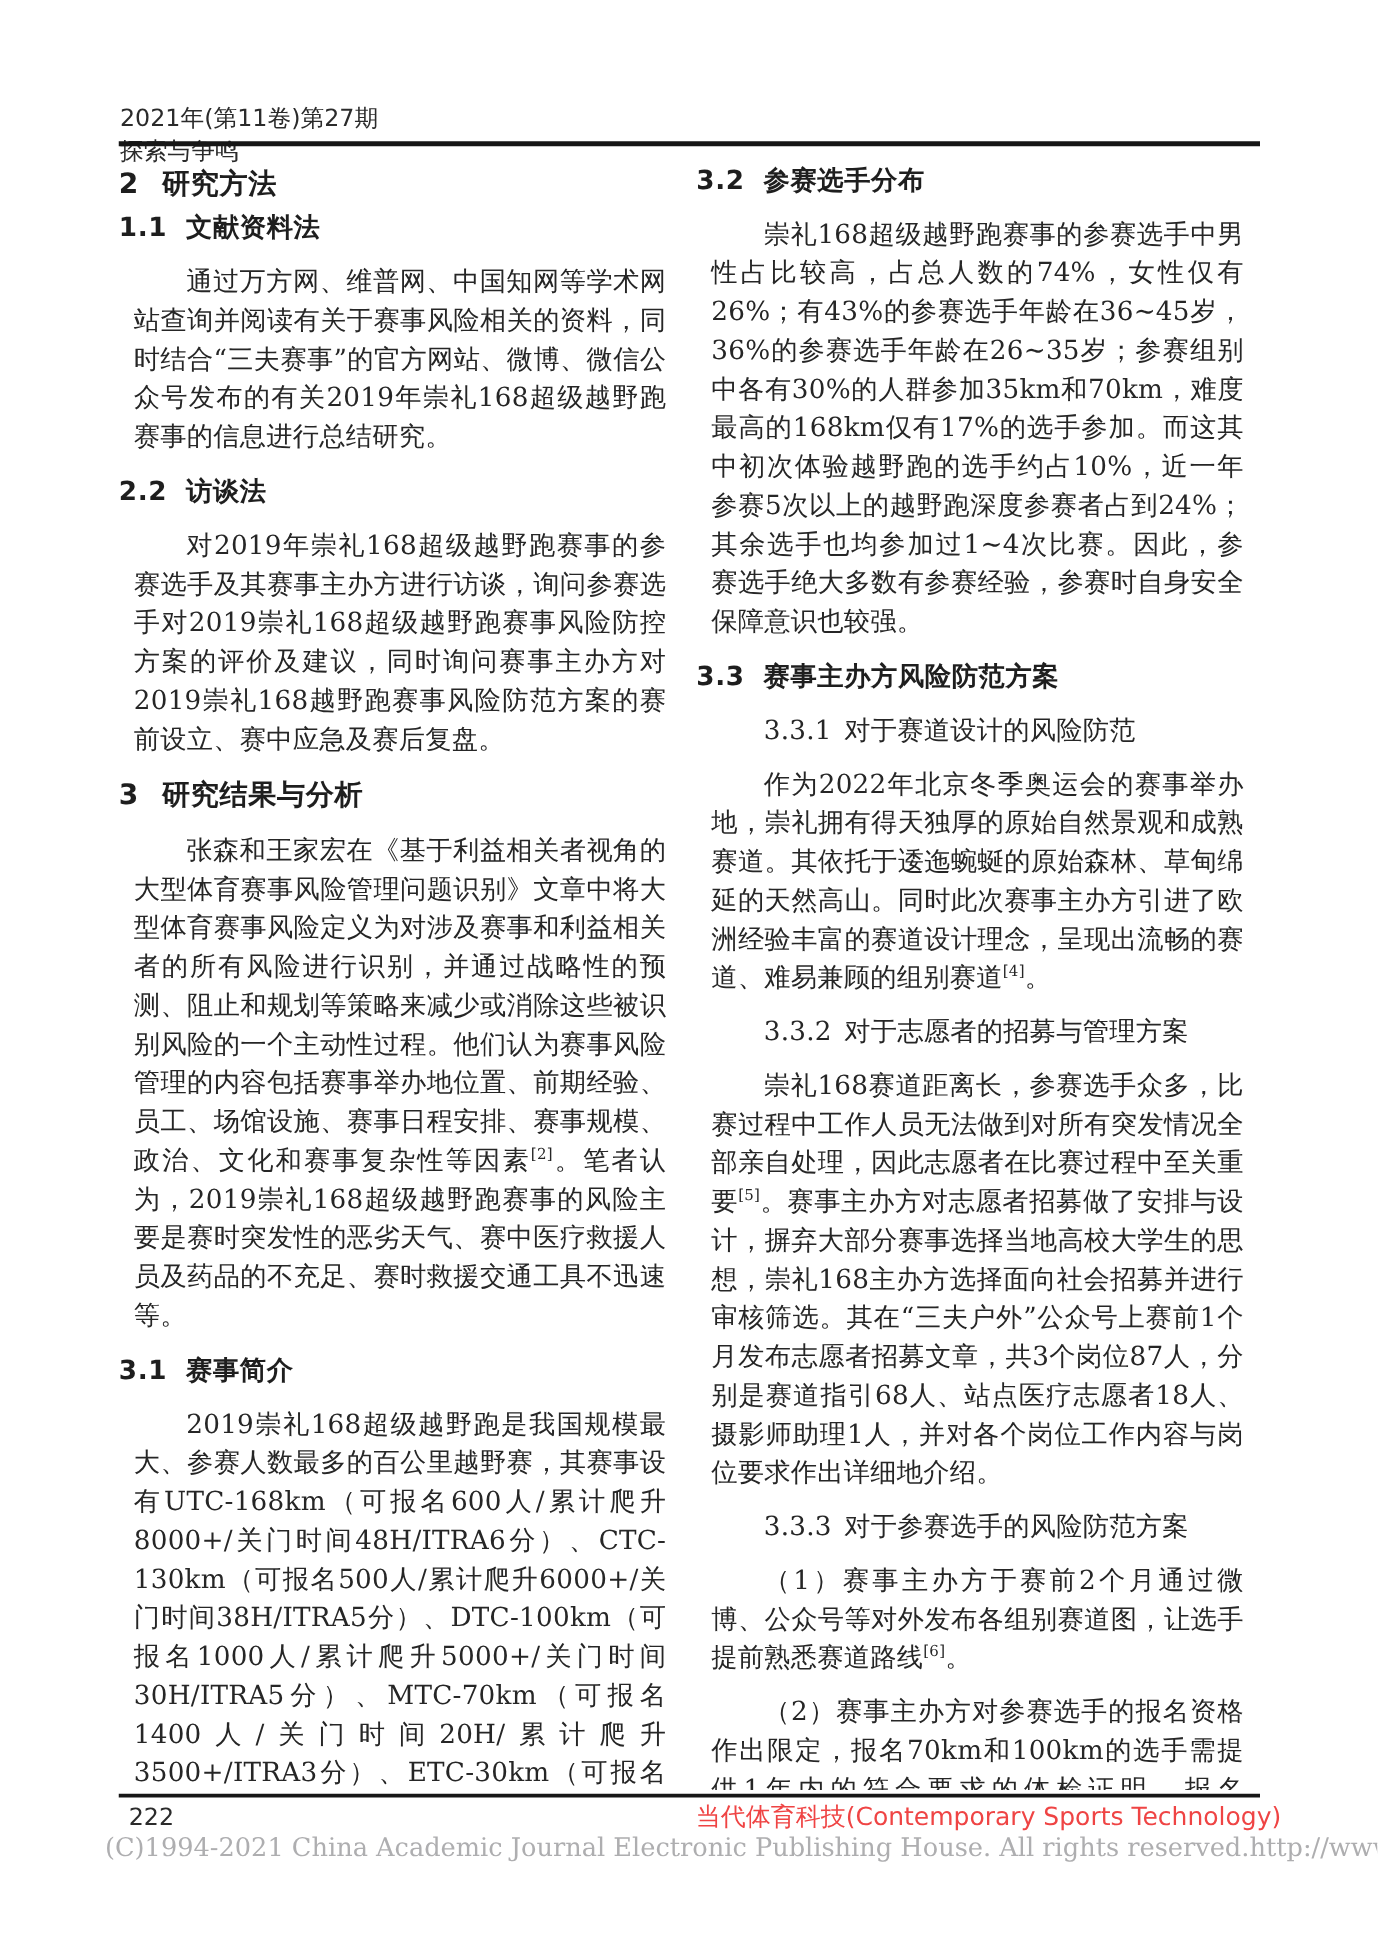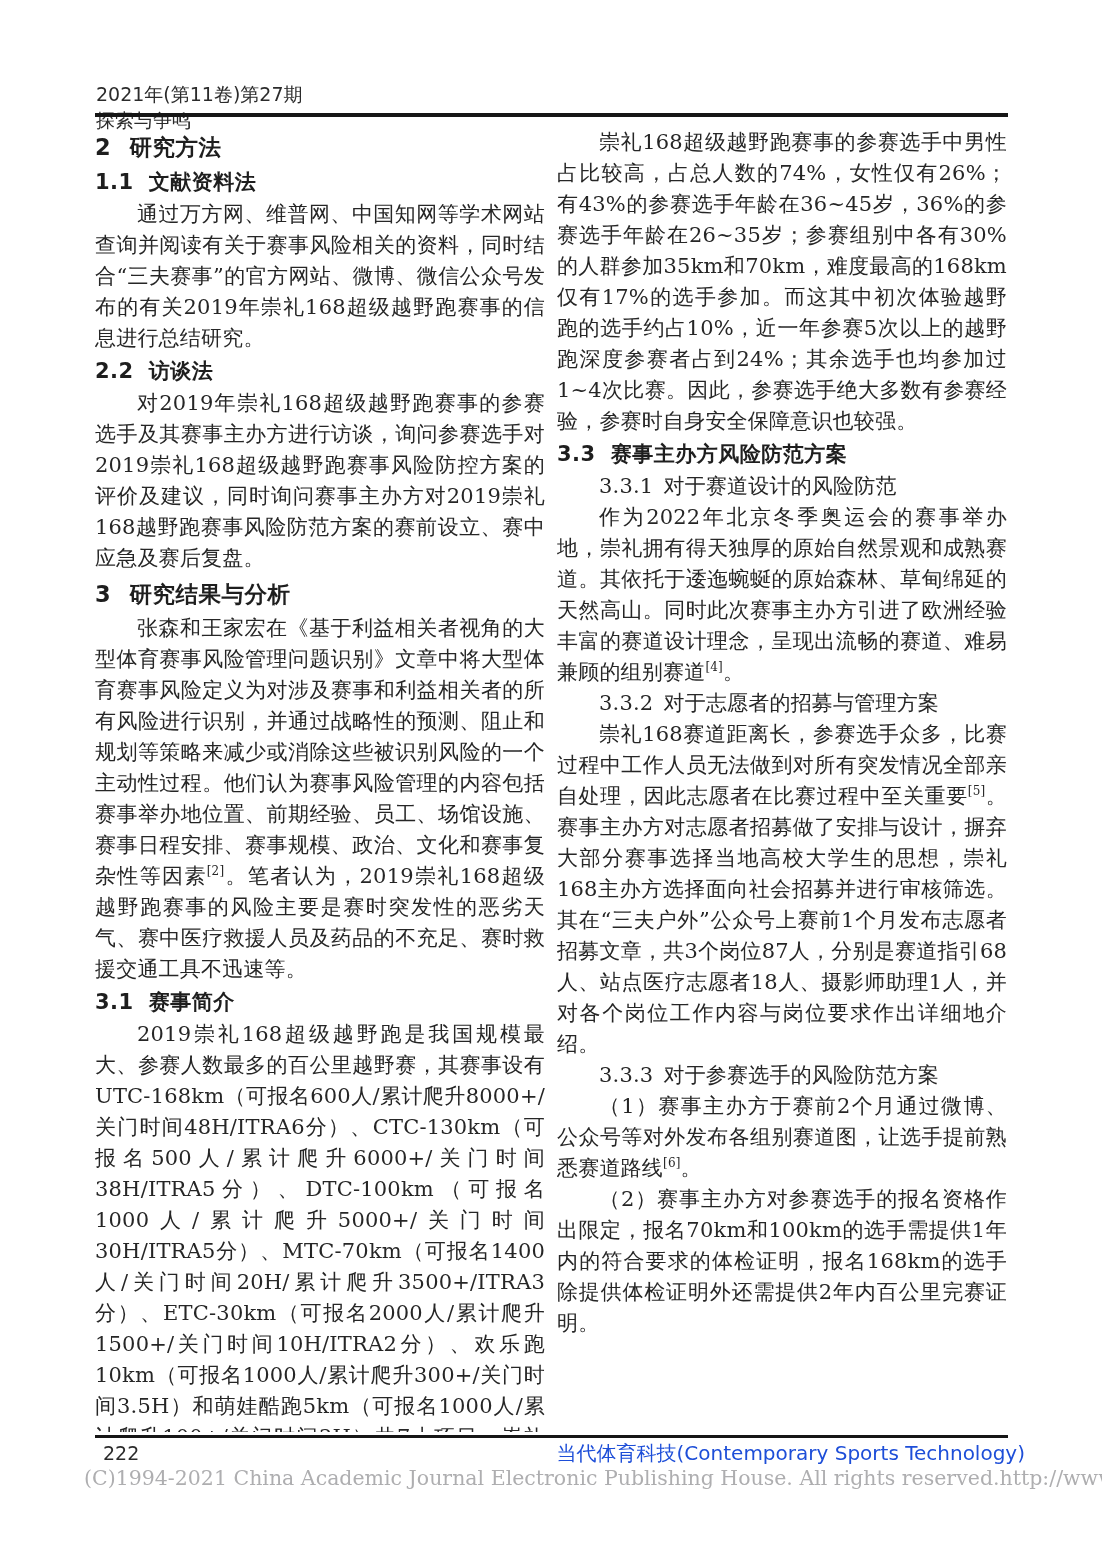--- a/index.html
+++ b/index.html
@@ -17,21 +17,21 @@
   .hdr-rule{position:absolute;top:113px;left:95px;right:94px;height:4px;background:#161616;}
   
   .content{
     position:absolute;top:127px;left:95px;width:912px;height:1305px;
     display:flex;justify-content:space-between;overflow:hidden;
   }
   .col{
     width:450px;overflow:hidden;text-align:justify;
     font-size:21px;line-height:31px;letter-spacing:0.2px;
   }
-  .blk{margin:0;}
+  .blk{margin:12px;}
   .p{text-indent:2em;}
   .h1{
     font-family:"DejaVu Sans","Liberation Sans",sans-serif;font-weight:700;
     font-size:22.5px;line-height:34px;margin:3px 0 2px;word-spacing:0.45em;
     text-align:left;text-indent:0;letter-spacing:0.5px;color:#1e1e1e;
   }
   .h2{
     font-family:"DejaVu Sans","Liberation Sans",sans-serif;font-weight:700;
     font-size:21px;line-height:32px;margin:1px 0;word-spacing:0.35em;
     text-align:left;text-indent:0;letter-spacing:0.5px;color:#1e1e1e;
@@ -43,21 +43,21 @@
   .ftr{
     position:absolute;top:1440px;left:95px;right:77px;
     display:flex;justify-content:space-between;align-items:baseline;
   }
   .ftr .pg{
     font-family:"DejaVu Sans","Liberation Sans",sans-serif;
     font-size:19px;color:#2b2b2b;padding-left:8px;
   }
   .ftr .journal{
     font-family:"DejaVu Sans","Liberation Sans",sans-serif;
-    font-size:20px;color:#1d4ed8;
+    font-size:20px;color:#ef4444;
   }
   .wm{
     position:absolute;top:1466px;left:84px;right:79px;
     display:flex;justify-content:space-between;white-space:nowrap;
     font-family:"DejaVu Serif","Liberation Serif",serif;
     font-size:20.5px;color:#aeaeb0;
   }
 </style>
 </head>
 <body>
@@ -76,20 +76,21 @@
         <div class="blk h2"><span>1.1 文献资料法</span></div>
         <div class="blk p"><span>通过万方网、维普网、中国知网等学术网站查询并阅读有关于赛事风险相关的资料，同时结合“三夫赛事”的官方网站、微博、微信公众号发布的有关2019年崇礼168超级越野跑赛事的信息进行总结研究。</span></div>
         <div class="blk h2"><span>2.2 访谈法</span></div>
         <div class="blk p"><span>对2019年崇礼168超级越野跑赛事的参赛选手及其赛事主办方进行访谈，询问参赛选手对2019崇礼168超级越野跑赛事风险防控方案的评价及建议，同时询问赛事主办方对2019崇礼168越野跑赛事风险防范方案的赛前设立、赛中应急及赛后复盘。</span></div>
         <div class="blk h1"><span>3 研究结果与分析</span></div>
         <div class="blk p"><span>张森和王家宏在《基于利益相关者视角的大型体育赛事风险管理问题识别》文章中将大型体育赛事风险定义为对涉及赛事和利益相关者的所有风险进行识别，并通过战略性的预测、阻止和规划等策略来减少或消除这些被识别风险的一个主动性过程。他们认为赛事风险管理的内容包括赛事举办地位置、前期经验、员工、场馆设施、赛事日程安排、赛事规模、政治、文化和赛事复杂性等因素</span><sup>[2]</sup><span>。笔者认为，2019崇礼168超级越野跑赛事的风险主要是赛时突发性的恶劣天气、赛中医疗救援人员及药品的不充足、赛时救援交通工具不迅速等。</span></div>
         <div class="blk h2"><span>3.1 赛事简介</span></div>
         <div class="blk p"><span>2019崇礼168超级越野跑是我国规模最大、参赛人数最多的百公里越野赛，其赛事设有UTC-168km（可报名600人/累计爬升8000+/关门时间48H/ITRA6分）、CTC-130km（可报名500人/累计爬升6000+/关门时间38H/ITRA5分）、DTC-100km（可报名1000人/累计爬升5000+/关门时间30H/ITRA5分）、MTC-70km（可报名1400人/关门时间20H/累计爬升3500+/ITRA3分）、ETC-30km（可报名2000人/累计爬升1500+/关门时间10H/ITRA2分）、欢乐跑10km（可报名1000人/累计爬升300+/关门时间3.5H）和萌娃酷跑5km（可报名1000人/累计爬升100+/关门时间3H）共7大项目。崇礼168超级越野跑赛事拥有得天独厚的原始自然景观赛道，并且赛道内遍布着众多的原始白桦林树、松林及天然高山草甸，同时还有明长城横贯南北，沿途更是有无数巨大的风车矗立山脊</span></div>
       </div>
     <div class="col">
+        <div class="blk h2"><span>3.2 参赛选手分布</span></div>
         <div class="blk p"><span>崇礼168超级越野跑赛事的参赛选手中男性占比较高，占总人数的74%，女性仅有26%；有43%的参赛选手年龄在36~45岁，36%的参赛选手年龄在26~35岁；参赛组别中各有30%的人群参加35km和70km，难度最高的168km仅有17%的选手参加。而这其中初次体验越野跑的选手约占10%，近一年参赛5次以上的越野跑深度参赛者占到24%；其余选手也均参加过1~4次比赛。因此，参赛选手绝大多数有参赛经验，参赛时自身安全保障意识也较强。</span></div>
         <div class="blk h2"><span>3.3 赛事主办方风险防范方案</span></div>
         <div class="blk h3"><span>3.3.1 对于赛道设计的风险防范</span></div>
         <div class="blk p"><span>作为2022年北京冬季奥运会的赛事举办地，崇礼拥有得天独厚的原始自然景观和成熟赛道。其依托于逶迤蜿蜒的原始森林、草甸绵延的天然高山。同时此次赛事主办方引进了欧洲经验丰富的赛道设计理念，呈现出流畅的赛道、难易兼顾的组别赛道</span><sup>[4]</sup><span>。</span></div>
         <div class="blk h3"><span>3.3.2 对于志愿者的招募与管理方案</span></div>
         <div class="blk p"><span>崇礼168赛道距离长，参赛选手众多，比赛过程中工作人员无法做到对所有突发情况全部亲自处理，因此志愿者在比赛过程中至关重要</span><sup>[5]</sup><span>。赛事主办方对志愿者招募做了安排与设计，摒弃大部分赛事选择当地高校大学生的思想，崇礼168主办方选择面向社会招募并进行审核筛选。其在“三夫户外”公众号上赛前1个月发布志愿者招募文章，共3个岗位87人，分别是赛道指引68人、站点医疗志愿者18人、摄影师助理1人，并对各个岗位工作内容与岗位要求作出详细地介绍。</span></div>
         <div class="blk h3"><span>3.3.3 对于参赛选手的风险防范方案</span></div>
         <div class="blk p"><span>（1）赛事主办方于赛前2个月通过微博、公众号等对外发布各组别赛道图，让选手提前熟悉赛道路线</span><sup>[6]</sup><span>。</span></div>
         <div class="blk p"><span>（2）赛事主办方对参赛选手的报名资格作出限定，报名70km和100km的选手需提供1年内的符合要求的体检证明，报名168km的选手除提供体检证明外还需提供2年内百公里完赛证明。</span></div>
       </div>

